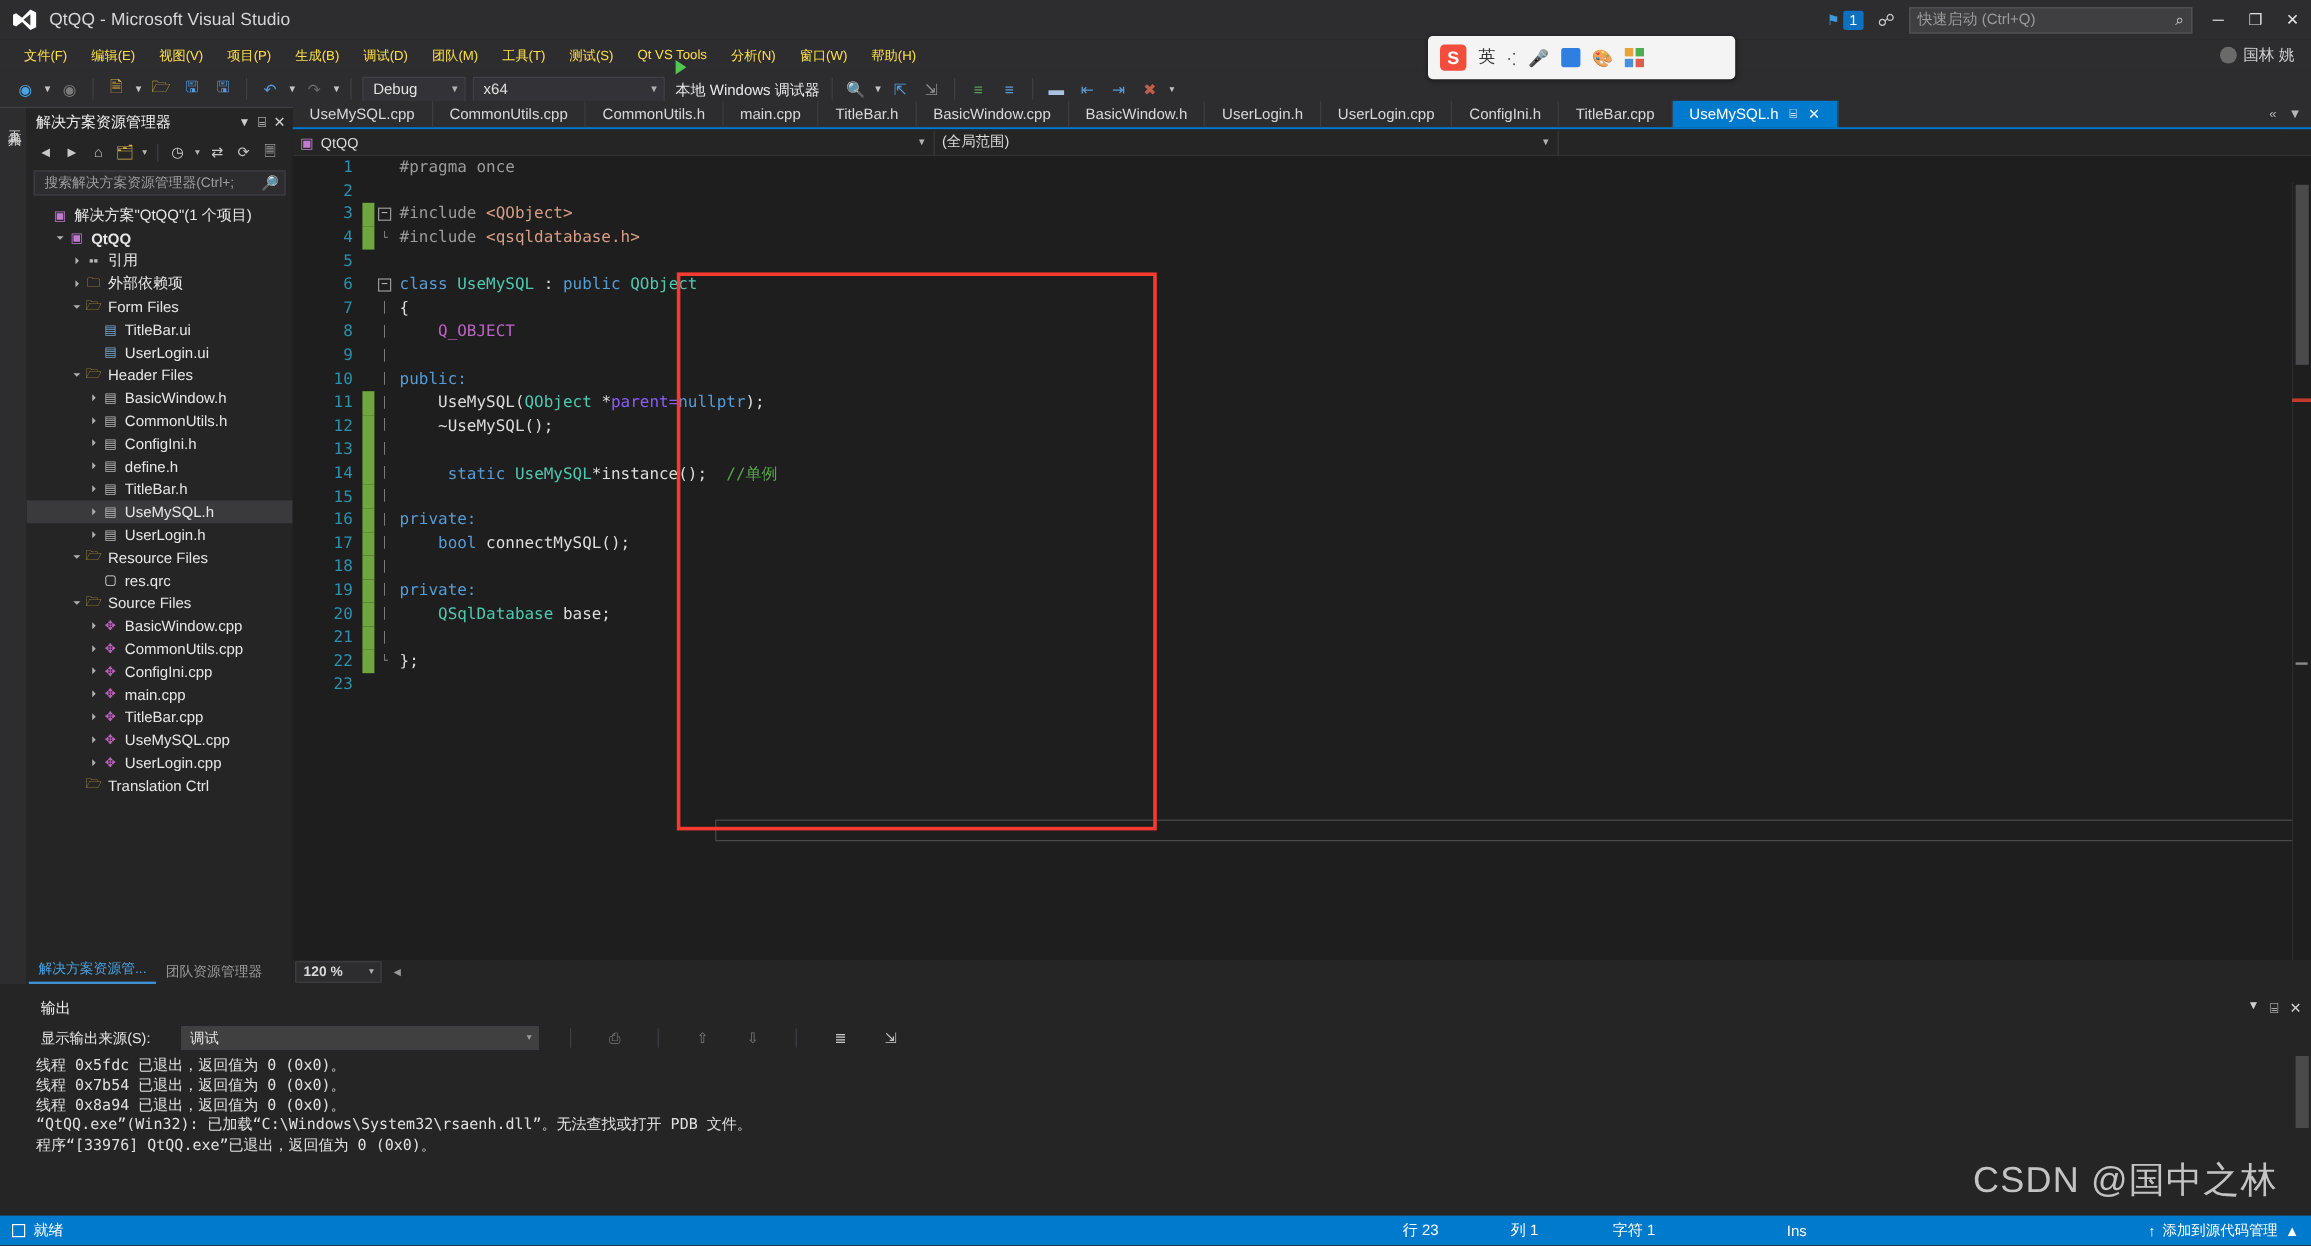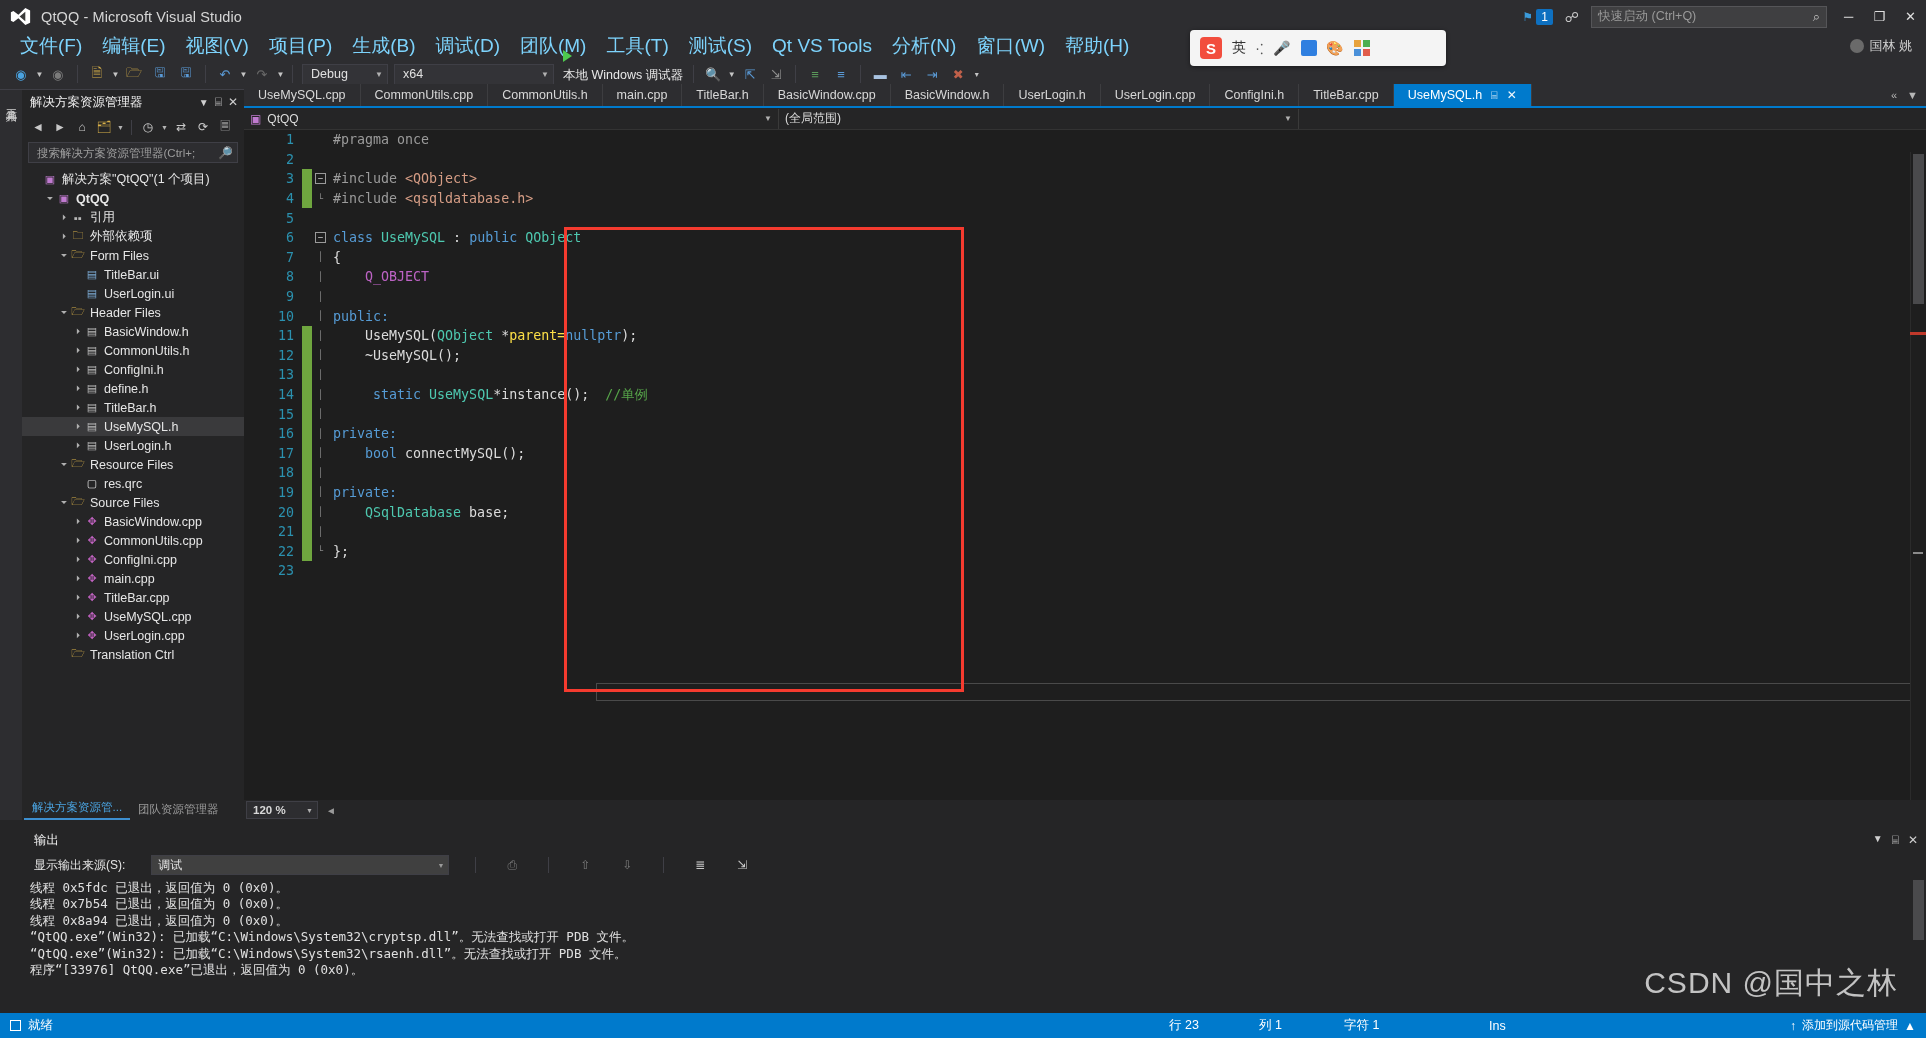--- a/index.html
+++ b/index.html
@@ -60,21 +60,21 @@
     font-size: 13px; padding: 0 8px;
   }
 
   
   .menubar {
     position: absolute; top: 33px; left: 0; width: 1926px; height: 26px;
     background: #2d2d30; display: flex; align-items: center;
     padding-left: 10px;
   }
   .menu-item {
-    color: #7dd3fc; font-size: 19px; padding: 3px 10px; white-space: nowrap;
+    color: #fde047; font-size: 11px; padding: 3px 10px; white-space: nowrap;
   }
   .menubar-right { margin-left:auto; display:flex; align-items:center; padding-right:6px;}
 
   
   .toolbar {
     position: absolute; top: 59px; left: 0; width: 1926px; height: 31px;
     background: #2d2d30; display: flex; align-items: center; padding-left: 8px;
     border-bottom: 1px solid #3f3f46;
   }
   .tb-btn {
@@ -222,21 +222,21 @@
     line-height:9px;
   }
   
   .c-pre   { color:#9b9b9b; }
   .c-kw    { color:#569cd6; }
   .c-type  { color:#4ec9b0; }
   .c-str   { color:#d69d85; }
   .c-plain { color:#dcdcdc; }
   .c-macro { color:#bd63c5; }
   .c-cmt   { color:#57a64a; }
-  .c-param { color:#fde047; }
+  .c-param { color:#8b5cf6; }
 
   .red-box {
     position:absolute; left:320px; top:119px; width:400px; height:465px;
     border: 3px solid #f53b2f; pointer-events:none; z-index: 20;
   }
   .cursor-line {
     position:absolute; left:352px; top:553px; width:1515px; height:18px;
     border:1px solid #4a4a4a;
   }
   .ed-scrollbar {
@@ -885,21 +885,20 @@
       <div class="out-tb-btn">⇩</div>
       <div class="out-tb-sep"></div>
       <div class="out-tb-btn on" style="color:#c9c9c9;">≣</div>
       <div class="out-tb-btn on" style="color:#c9c9c9;">⇲</div>
     </div>
     <div class="out-body">
       <div id="out-lines">
           <div class="out-line">线程 0x5fdc 已退出，返回值为 0 (0x0)。</div>
           <div class="out-line">线程 0x7b54 已退出，返回值为 0 (0x0)。</div>
           <div class="out-line">线程 0x8a94 已退出，返回值为 0 (0x0)。</div>
-          <div class="out-line">“QtQQ.exe”(Win32): 已加载“C:\Windows\System32\cryptsp.dll”。无法查找或打开 PDB 文件。</div>
           <div class="out-line">“QtQQ.exe”(Win32): 已加载“C:\Windows\System32\rsaenh.dll”。无法查找或打开 PDB 文件。</div>
           <div class="out-line">程序“[33976] QtQQ.exe”已退出，返回值为 0 (0x0)。</div>
         </div>
       <div class="out-scroll-v">
         <div class="out-scroll-thumb"></div>
       </div>
       <div class="out-scroll-h"></div>
     </div>
   </div>
 

